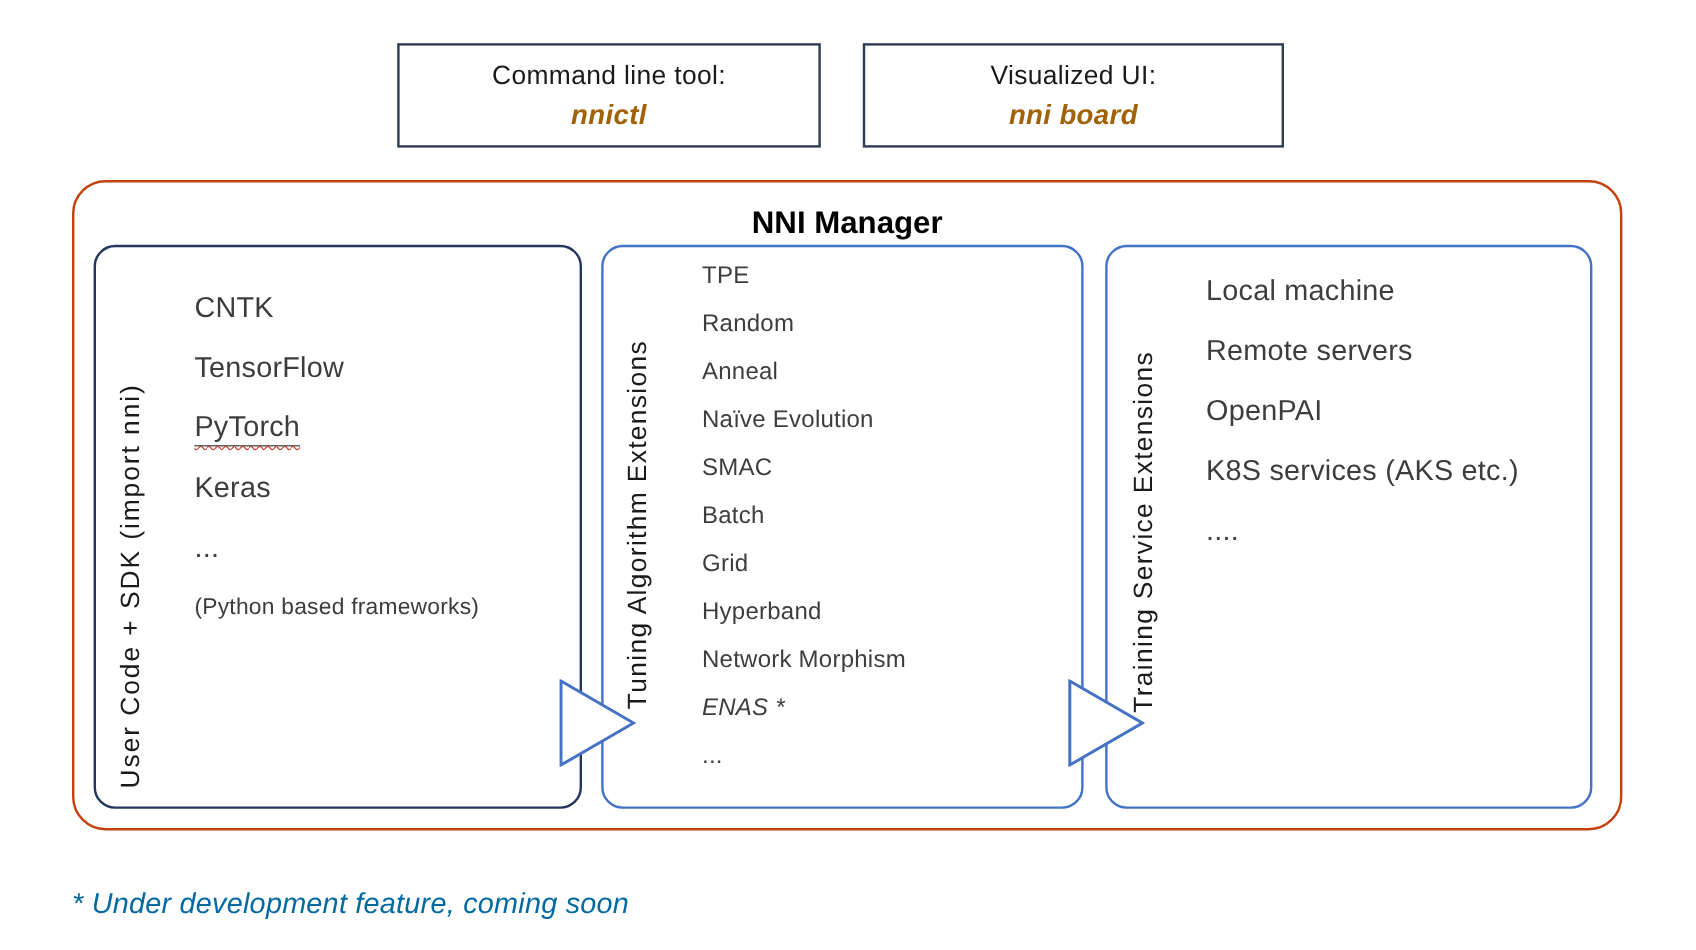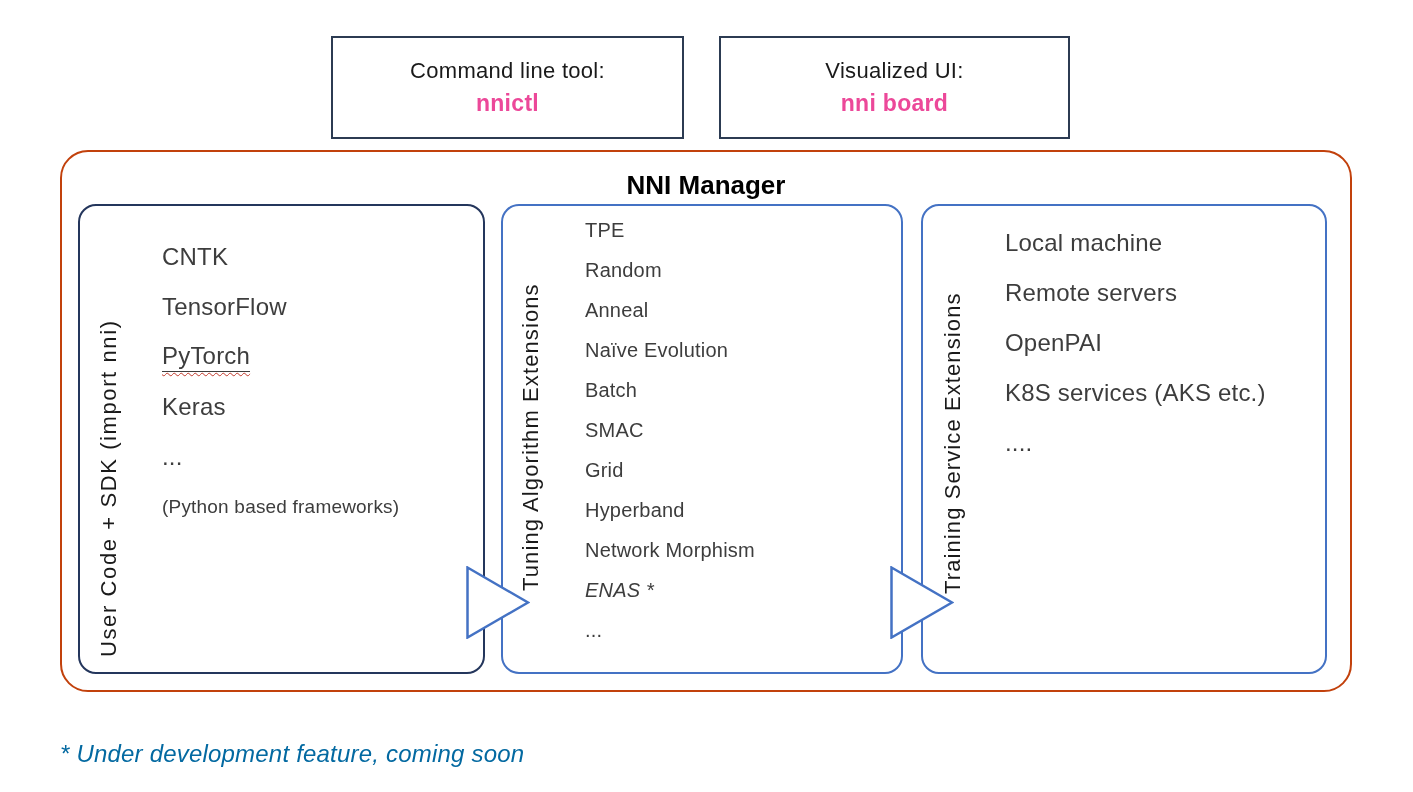--- a/index.html
+++ b/index.html
@@ -13,34 +13,34 @@
     width: 1413px;
     height: 792px;
     background: #ffffff;
     overflow: hidden;
   }
 
   
   .top-box {
     position: absolute;
     top: 36px;
-    height: 103px;
+    height: 87px;
     border: 2px solid #2c3b52;
     background: #ffffff;
     box-sizing: border-box;
     display: flex;
     flex-direction: column;
     align-items: center;
     justify-content: center;
     gap: 6px;
   }
   .top-box-1 { left: 331px; width: 353px; }
   .top-box-2 { left: 719px; width: 351px; }
   .tb-line1 { font-size: 22px; color: #1a1a1a; letter-spacing: 0.3px; }
-  .tb-line2 { font-size: 23px; font-weight: bold; color: #ec4899; letter-spacing: 0.3px; }
+  .tb-line2 { font-size: 23px; font-weight: bold; color: #a16207; letter-spacing: 0.3px; font-style: italic; }
 
   
   .manager-box {
     position: absolute;
     left: 60px;
     top: 150px;
     width: 1292px;
     height: 542px;
     border: 2px solid #c2410c;
     border-radius: 28px;
@@ -201,25 +201,25 @@
 
           <li>
             <span>Anneal</span>
           </li>
 
           <li>
             <span>Naïve Evolution</span>
           </li>
 
           <li>
+            <span>SMAC</span>
+          </li>
+
+          <li>
             <span>Batch</span>
-          </li>
-
-          <li>
-            <span>SMAC</span>
           </li>
 
           <li>
             <span>Grid</span>
           </li>
 
           <li>
             <span>Hyperband</span>
           </li>
 

